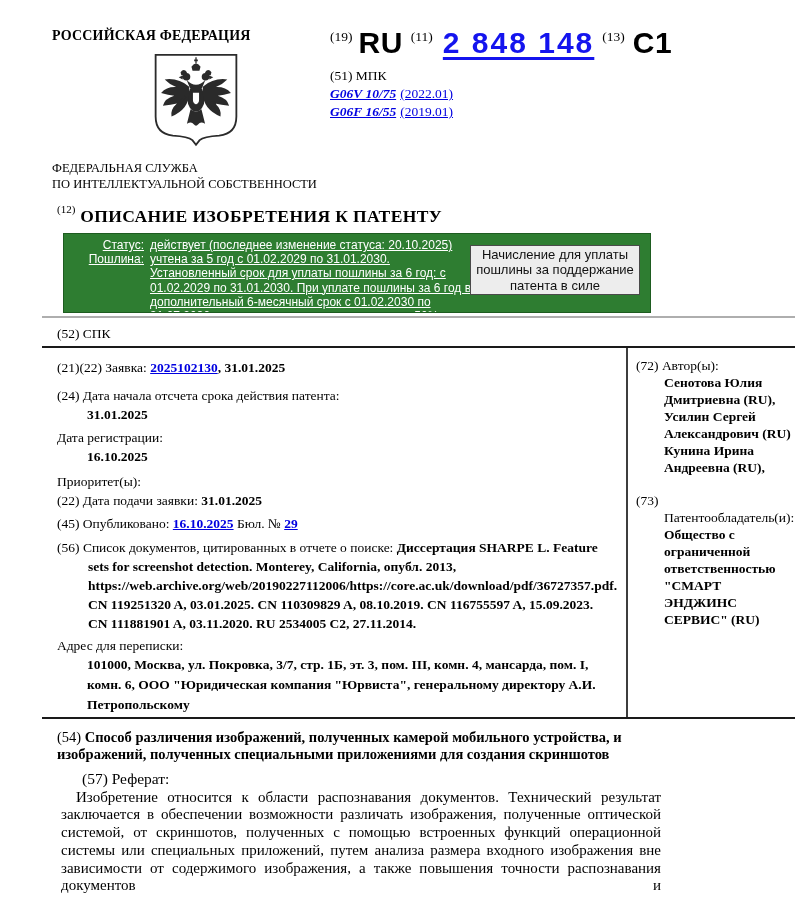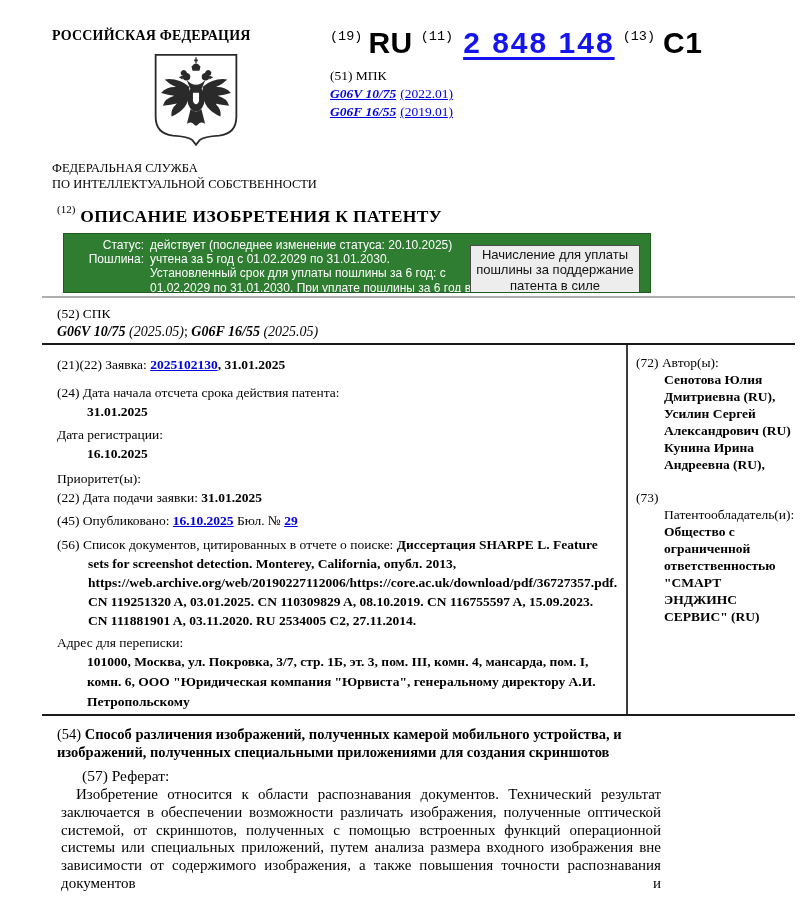--- a/index.html
+++ b/index.html
@@ -9,42 +9,43 @@
     font-family:"Liberation Serif", serif; overflow:hidden; position:relative;
   }
   
   #header { position:relative; height:203px; }
   .header-left { position:absolute; left:52px; top:28px; width:288px; }
   .country { font-weight:bold; font-size:14px; letter-spacing:0.2px; }
   .emblem-wrap { margin:7px auto 5px; width:88px; height:104px; }
   .agency { font-weight:normal; font-size:12.5px; line-height:1.3; }
   .header-right { position:absolute; left:330px; top:27px; }
   .pub-line { display:flex; align-items:flex-start; white-space:nowrap; }
-  .sc { font-size:13.5px; margin-top:2px;font-family:Liberation Mono, monospace; }
+  .sc { font-size:13.5px; margin-top:2px; }
   .big-sans { font-family:"Liberation Sans", sans-serif; font-weight:bold; font-size:30px; line-height:32px; letter-spacing:0.5px; }
   .ru { margin:0 8px 0 6px; }
   .c1 { margin-left:8px; }
   .pub-number {
     color:#1414ee; margin:0 8px 0 10px; letter-spacing:2px;
     text-decoration:underline; text-decoration-thickness:3px; text-underline-offset:4px; cursor:pointer;
   }
   .ipc-label { font-size:13.5px; margin-top:9px; }
   .ipc-link { display:block; color:#0000e0; font-size:13.5px; margin-top:2px; text-decoration:underline; cursor:pointer; width:max-content; }
   .code-bi { font-weight:bold; font-style:italic; }
   .ver { margin-left:4px; }
   
   .doc-type { margin-left:57px; height:26px; }
   .doc-type .sup { font-size:11px; vertical-align:9px; }
   .doc-type .t { font-weight:bold; font-size:17.5px; letter-spacing:0.4px; margin-left:5px; }
   
   .status-box {
-    position:relative; margin:4px 0 0 63px; width:588px; height:60px; overflow:hidden;
+    position:relative; margin:4px 0 0 63px; width:588px; height:80px; overflow:hidden;
     background:#2e7d31; border:1px solid #1e5c20; color:#fff;
     font-family:"Liberation Sans", sans-serif; font-size:12px; line-height:14.2px;
     padding:4px 172px 3px 8px;
+    text-decoration:underline;
   }
   .status-grid { display:grid; grid-template-columns:72px 1fr; column-gap:6px; }
   .status-grid .lbl { text-align:right; }
   .fee-btn {
     position:absolute; right:10px; top:11px; width:170px; height:50px;
     background:#ededed; border:1.5px solid #4a4a4a; color:#111;
     display:flex; align-items:center; justify-content:center; text-align:center;
     font-size:13px; line-height:15.5px; padding:2px 5px; cursor:pointer;
   }
   
@@ -143,26 +144,20 @@
     <div class="lbl">Пошлина:</div>
     <div>учтена за 5 год с 01.02.2029 по 31.01.2030. Установленный срок для уплаты пошлины за 6 год: с 01.02.2029 по 31.01.2030. При уплате пошлины за 6 год в дополнительный 6-месячный срок с 01.02.2030 по 31.07.2030 размер пошлины увеличивается на 50%.</div>
   </div>
   <div class="fee-btn">Начисление для уплаты пошлины за поддержание патента в силе</div>
 </div>
 
 <div class="hr-light"></div>
 
 <div class="spk">
   <div>(52) СПК</div>
-  <div class="spk-codes">
-    <span class="code-bi">G06V 10/75</span>
-    <span class="it">(2025.05)</span><span>;</span>
-    <span class="code-bi">G06F 16/55</span>
-    <span class="it">(2025.05)</span>
-  </div>
 </div>
 
 <div class="main-table">
   <div class="col-left">
 
     <div class="row-gap">
       <span>(21)(22) Заявка:</span>
       <a class="doc-link">2025102130</a><b>, 31.01.2025</b>
     </div>
 

